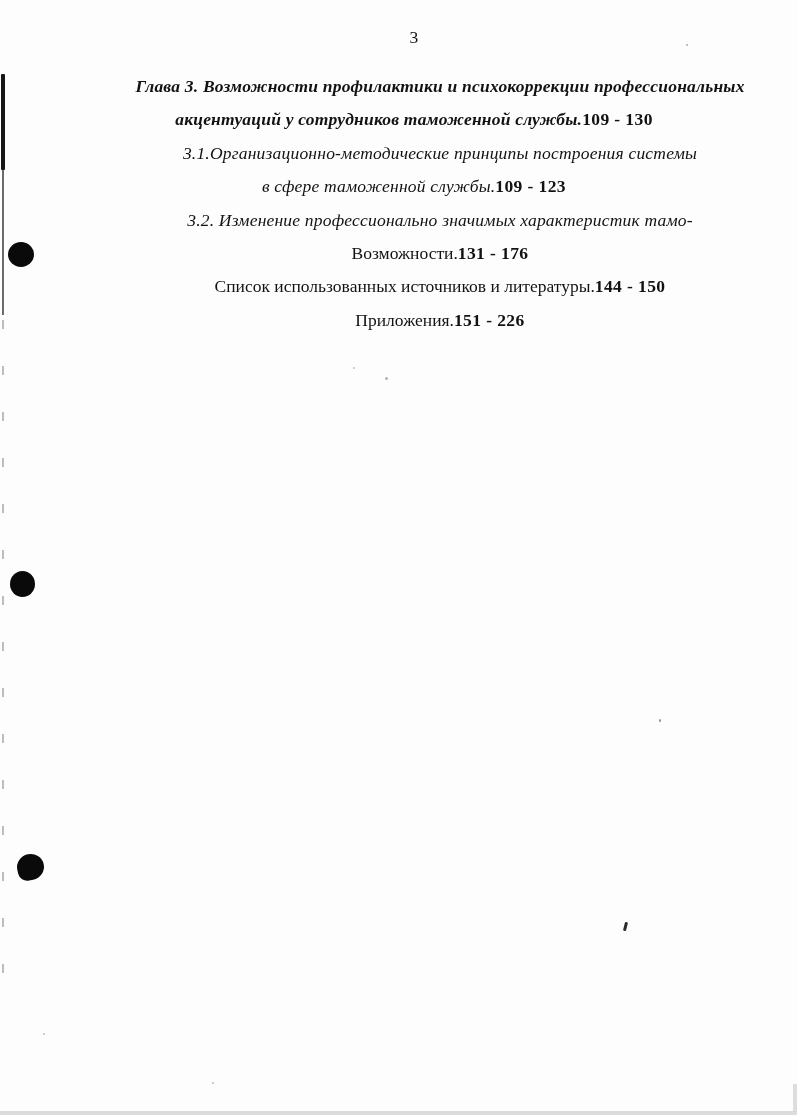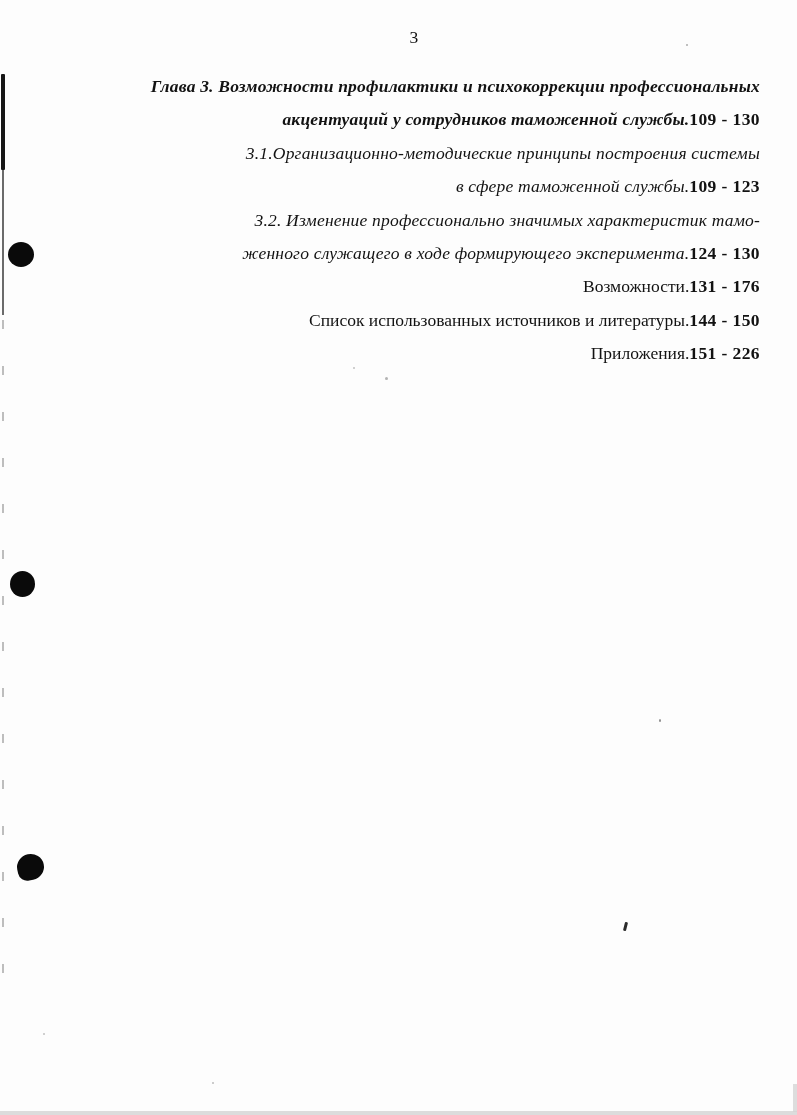--- a/index.html
+++ b/index.html
@@ -26,21 +26,21 @@
     letter-spacing: 0.3px;
   }
   .toc {
     position: absolute;
     top: 70px;
     left: 68px;
     width: 692px;
   }
   .toc-row {
     display: flex;
-    justify-content: flex-end;
+    justify-content: center;
     align-items: baseline;
     height: 33.4px;
     line-height: 33.4px;
     font-size: 17.5px;
     white-space: pre;
   }
   .toc-row .txt { white-space: pre; }
   .toc-row .pg {
     font-style: normal;
     font-weight: bold;
@@ -154,24 +154,20 @@
       <span class="pg"></span>
     </div>
     <div class="toc-row it">
       <span class="txt">в сфере таможенной службы.</span>
       <span class="pg">109 - 123</span>
     </div>
     <div class="toc-row it indent">
       <span class="txt">3.2. Изменение профессионально значимых характеристик тамо-</span>
       <span class="pg"></span>
     </div>
-    <div class="toc-row it">
-      <span class="txt">женного служащего в ходе формирующего эксперимента.</span>
-      <span class="pg">124 - 130</span>
-    </div>
     <div class="toc-row rg indent">
       <span class="txt">Возможности.</span>
       <span class="pg">131 - 176</span>
     </div>
     <div class="toc-row rg indent">
       <span class="txt">Список использованных источников и литературы.</span>
       <span class="pg">144 - 150</span>
     </div>
     <div class="toc-row rg indent">
       <span class="txt">Приложения.</span>

